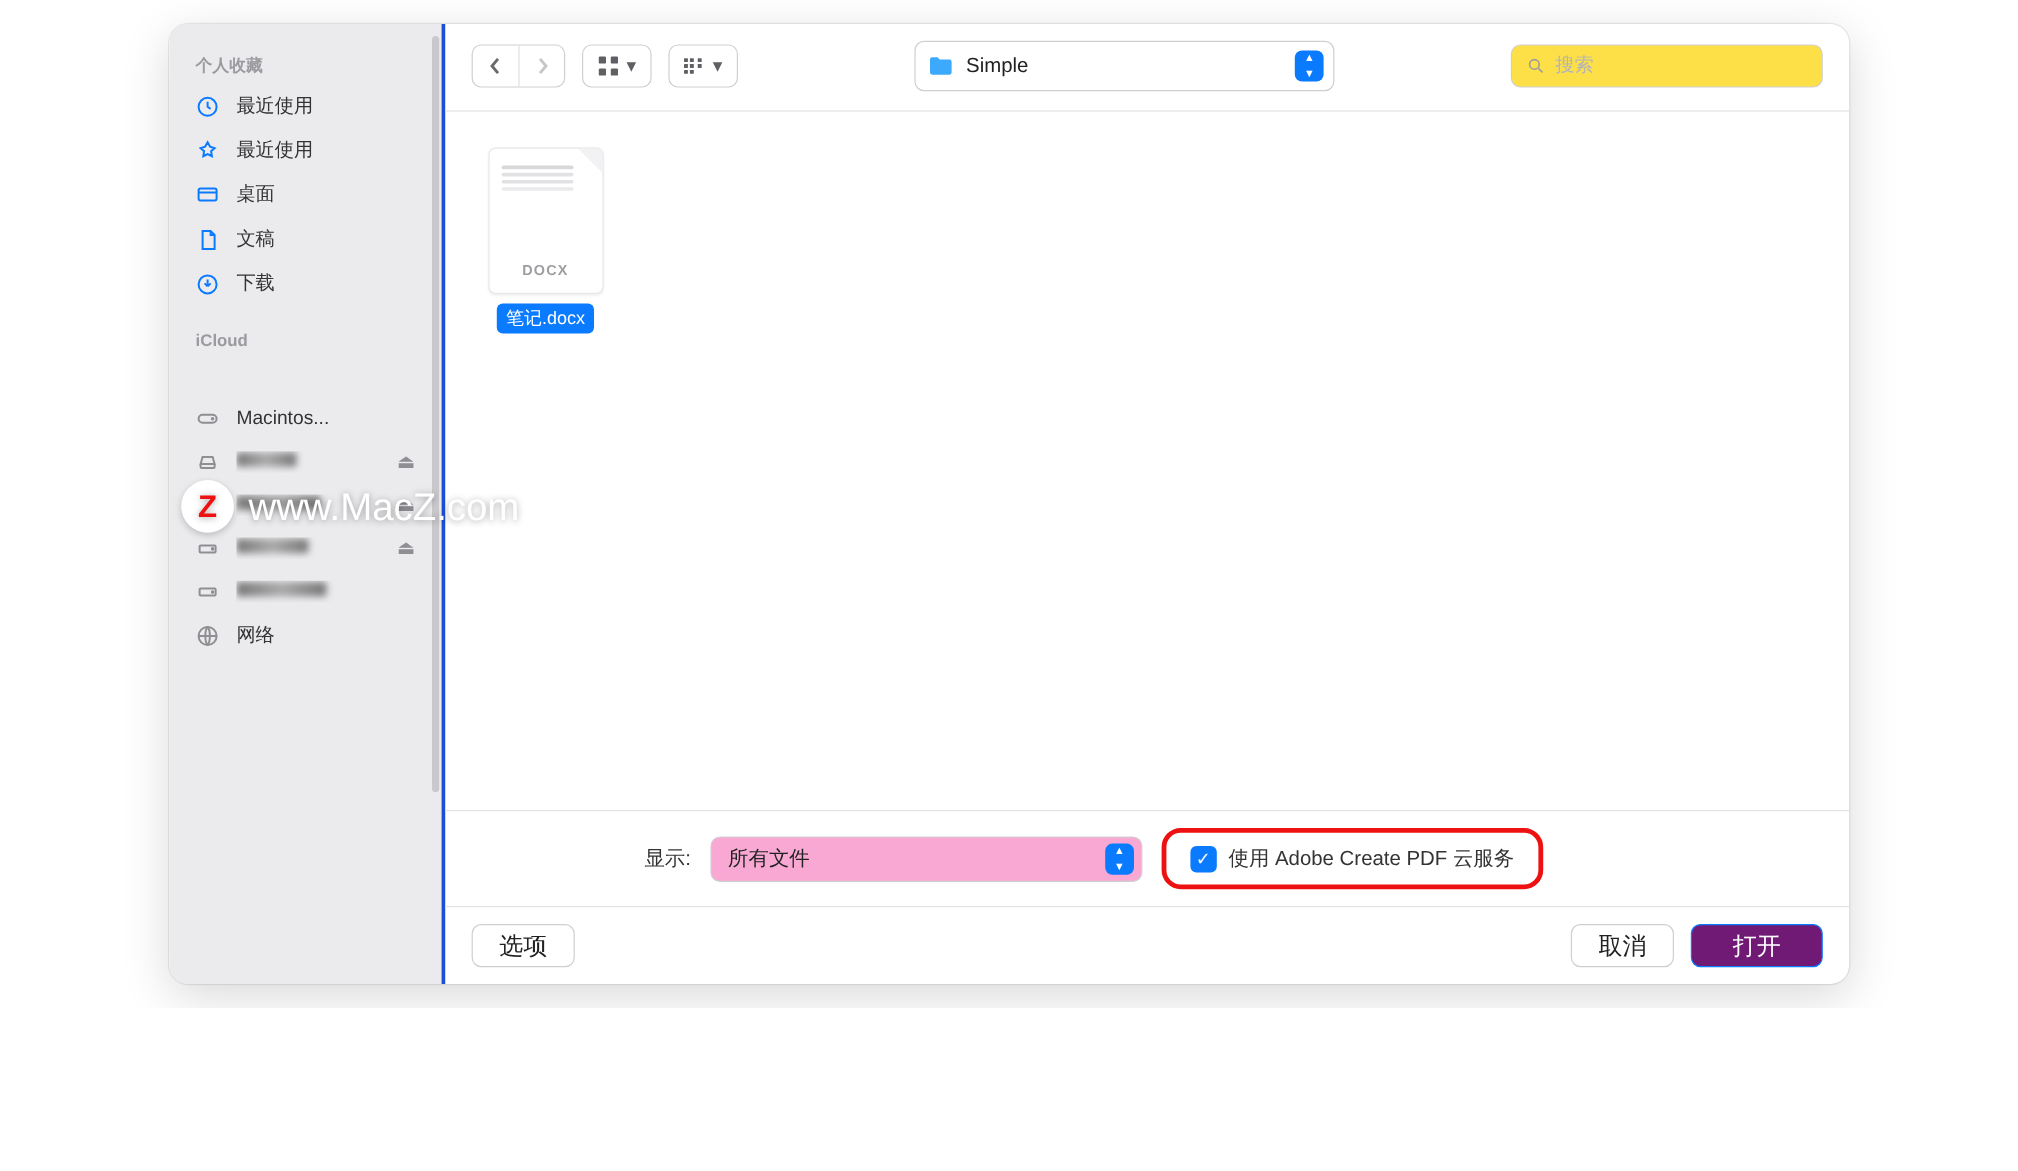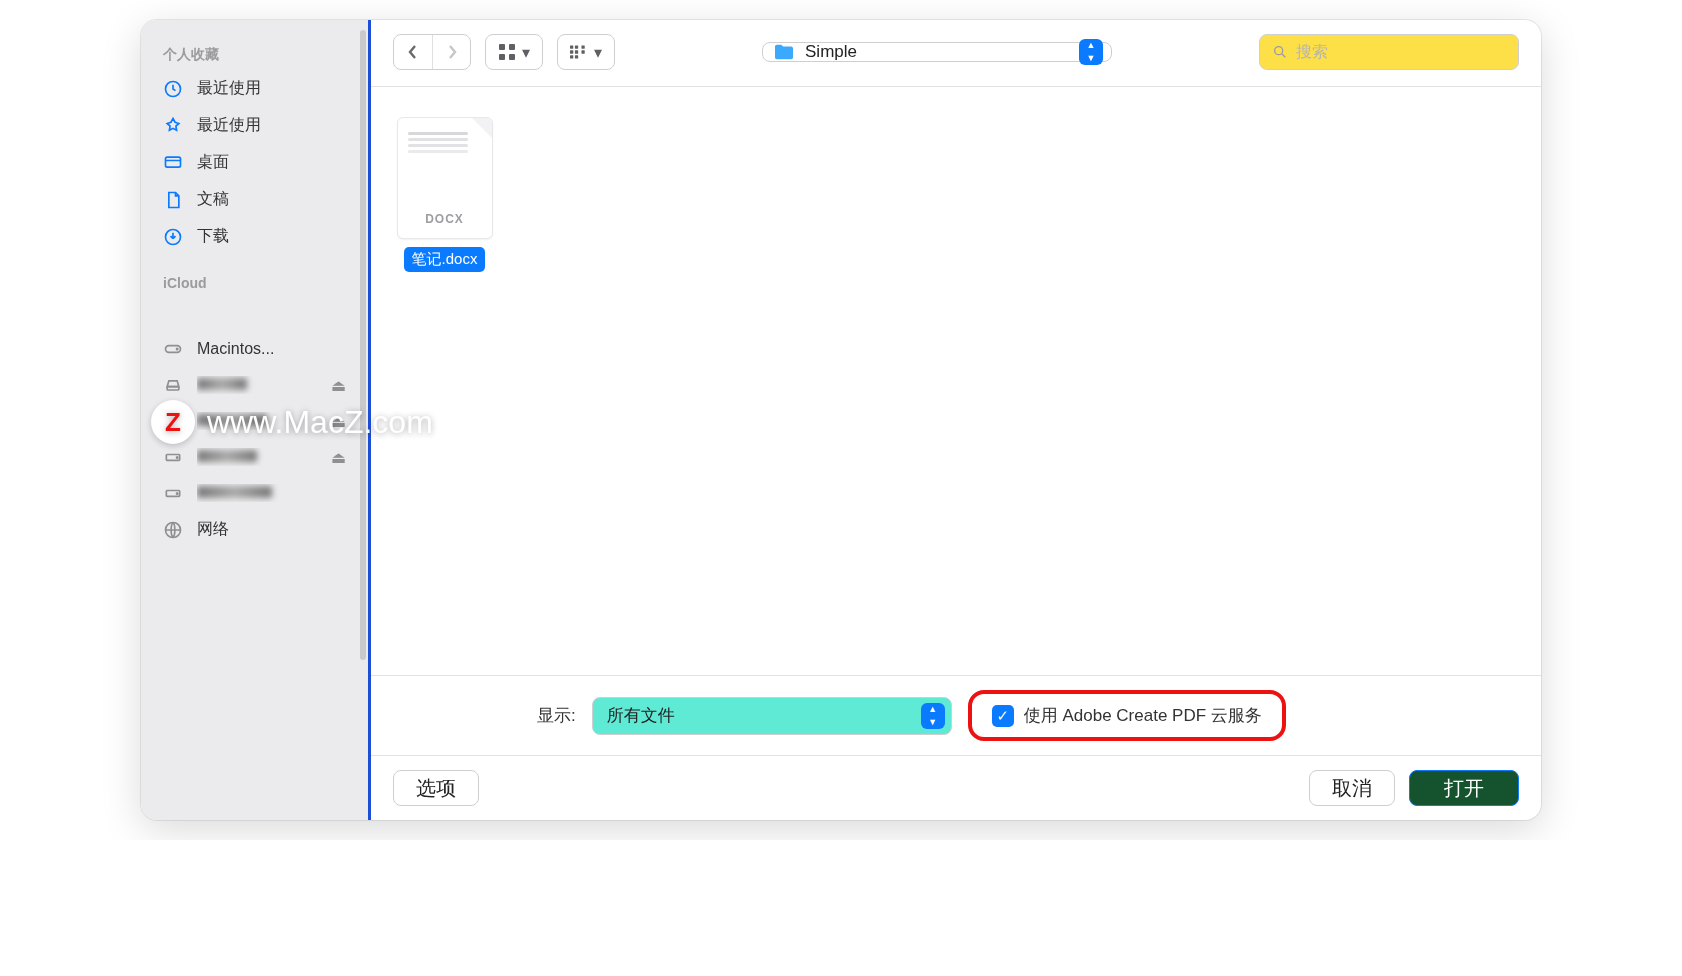--- a/index.html
+++ b/index.html
@@ -94,21 +94,21 @@
       display: inline-flex; align-items: center; justify-content: center;
       border: 1px solid #cfcfd2; border-radius: 8px;
       height: 36px; padding: 0 12px; gap: 6px;
       color: #5f5f64; background: #fff;
     }
     .view-btn svg { width: 18px; height: 18px; }
     .path-popup {
       display: flex; align-items: center; gap: 10px;
       border: 1px solid #cfcfd2; border-radius: 8px;
       background: #fff;
-      height: 20px;
+      height: 42px;
       padding: 0 8px 0 10px;
       width: 350px;
     }
     .path-popup .folder-ico { width: 22px; height: 18px; }
     .path-popup .txt { flex: 1; font-size: 17px; color: #222; }
     .stepper {
       width: 24px; height: 26px;
       background: #0a7aff;
       border-radius: 6px;
       display: flex; flex-direction: column; align-items: center; justify-content: center;
@@ -123,21 +123,21 @@
       height: 36px; width: 260px; padding: 0 12px;
       color: #9a9a9f;
     }
     .search input {
       border: none; outline: none; font-size: 16px; flex: 1;
       background: transparent; color: #333;
     }
     .search input::placeholder { color: #b4b4b8; }
     .content {
       flex: 1;
-      padding: 30px 16px;
+      padding: 30px 26px;
       overflow: auto;
     }
     .file-tile {
       width: 115px;
       text-align: center;
     }
     .file-icon {
       width: 96px; height: 122px;
       background: #fff;
       border: 1px solid #e8e8ea;
@@ -174,21 +174,21 @@
     }
     .bottom-bar {
       border-top: 1px solid #e3e3e3;
       padding: 14px 30px;
       display: flex; align-items: center; gap: 16px;
     }
     .lbl { font-size: 17px; color: #333; }
     .dropdown {
       display: flex; align-items: center;
       border: 1px solid #cfcfd2; border-radius: 8px;
-      background: #5eead4; height: 38px;
+      background: #f9a8d4; height: 38px;
       padding: 0 6px 0 14px;
       width: 360px;
     }
     .dropdown .val { flex: 1; font-size: 17px; color: #222; }
     .callout {
       border: 4px solid #e11;
       border-radius: 16px;
       padding: 10px 20px;
       display: flex; align-items: center; gap: 10px;
     }
@@ -201,21 +201,21 @@
       border-top: 1px solid #e3e3e3;
       padding: 14px 22px;
       display: flex; align-items: center; gap: 14px;
     }
     .btn {
       border: 1px solid #cfcfd2; border-radius: 8px;
       background: #fff; height: 36px; padding: 0 22px;
       font-size: 20px; color: #222; display: inline-flex; align-items: center;
     }
     .btn.primary {
-      background: #14532d; color: #fff; border-color: #0a7aff; padding: 0 34px;
+      background: #701a75; color: #fff; border-color: #0a7aff; padding: 0 34px;
     }
     .watermark {
       position: absolute;
       left: 10px; top: 380px;
       display: flex; align-items: center; gap: 12px;
       color: #fff;
       font-size: 32px;
       text-shadow: 0 1px 6px rgba(0,0,0,0.35);
       z-index: 5;
     }

